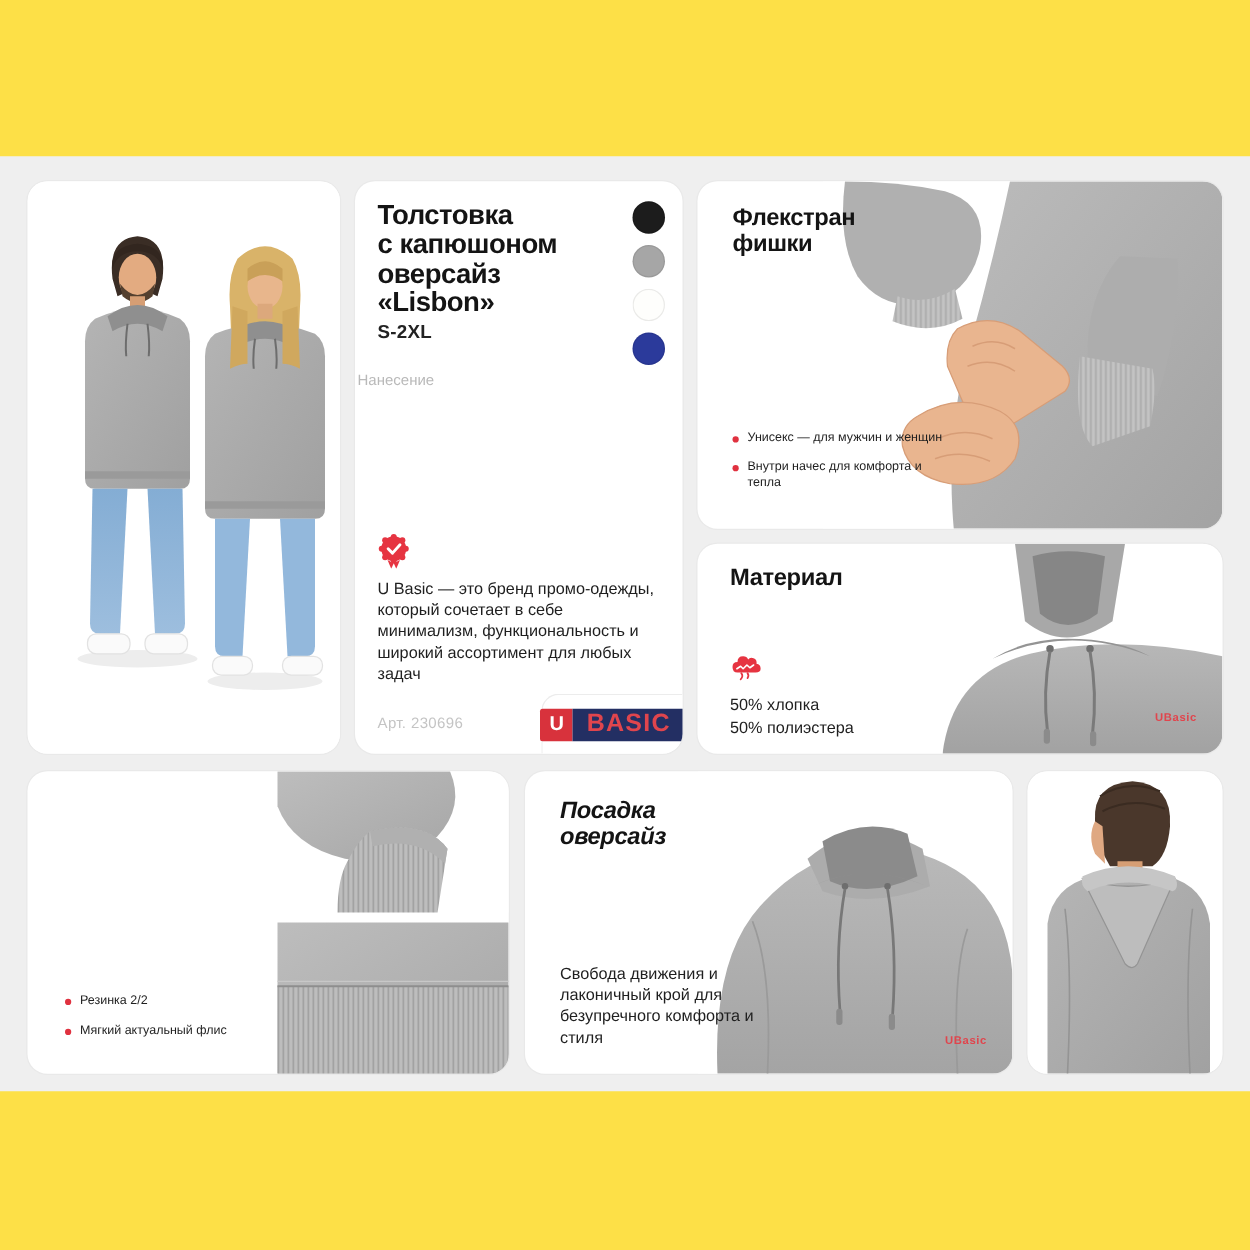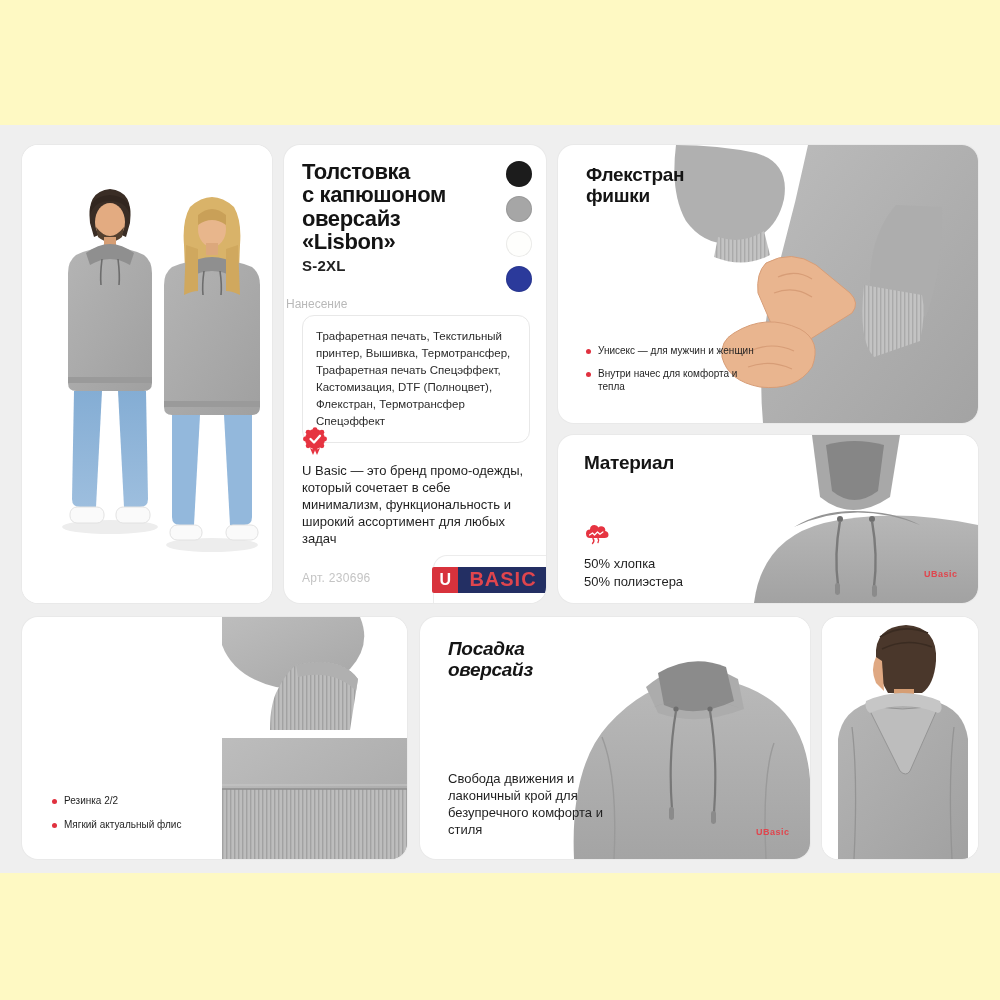--- a/index.html
+++ b/index.html
@@ -1,16 +1,16 @@
 <!DOCTYPE html>
 <html><head>
 <meta charset="utf-8">
 <style>
   html,body{margin:0;padding:0;background:#fff;}
-  .canvas{position:relative;width:1000px;height:1000px;margin:0 auto;background:#fef9c3;
+  .canvas{position:relative;width:1000px;height:1000px;margin:0 auto;background:#fde047;
     font-family:"Liberation Sans",sans-serif;color:#1a1a1a;overflow:hidden;}
   .band{position:absolute;left:0;top:125px;width:1000px;height:748px;background:#efefef;}
   .card{position:absolute;background:#fff;border-radius:16px;box-shadow:0 0 0 1px #e9e9e9;overflow:hidden;}
   .h1{font-weight:bold;font-size:22px;line-height:1.06;letter-spacing:-0.4px;color:#141414;}
   .h2{font-weight:bold;font-size:19px;line-height:1.08;letter-spacing:-0.3px;color:#141414;}
   .h1 span,.h2 span{display:block;}
   .sizes{font-size:15px;font-weight:bold;letter-spacing:0.2px;color:#222;}
   .muted{color:#b9b9b9;font-size:12px;}
   .printbox{border:1px solid #e8e8e8;border-radius:12px;padding:12px 13px;font-size:11.5px;line-height:1.48;color:#2a2a2a;}
   .desc{font-size:13px;line-height:1.3;color:#1f1f1f;}
@@ -95,21 +95,20 @@
       <span>«Lisbon»</span>
     </div>
     <div class="swatch-col">
       <div class="swatch" style="background: rgb(28, 28, 28);"></div>
       <div class="swatch" style="background: rgb(166, 166, 166);"></div>
       <div class="swatch" style="background: rgb(254, 254, 252);"></div>
       <div class="swatch" style="background: rgb(43, 58, 155);"></div>
     </div>
     <div class="sizes" style="position:absolute;left:18px;top:112px;">S-2XL</div>
     <div class="muted" style="position:absolute;left:2px;top:152px;">Нанесение</div>
-    <div class="printbox" style="position:absolute;left:18px;top:170px;width:200px;">Трафаретная печать, Текстильный принтер, Вышивка, Термотрансфер, Трафаретная печать Спецэффект, Кастомизация, DTF (Полноцвет), Флекстран, Термотрансфер Спецэффект</div>
     <svg style="position:absolute;left:18px;top:282px;" width="26" height="28" viewBox="0 0 26 28">
       <g fill="#e63441">
         <circle cx="13" cy="12" r="10"></circle>
         <circle cx="13" cy="2.6" r="2.4"></circle>
           <circle cx="19.9" cy="5.2" r="2.4"></circle>
           <circle cx="22.6" cy="12" r="2.4"></circle>
         <circle cx="19.9" cy="18.8" r="2.4"></circle>
           <circle cx="13" cy="21.4" r="2.4"></circle>
           <circle cx="6.1" cy="18.8" r="2.4"></circle>
         <circle cx="3.4" cy="12" r="2.4"></circle>

